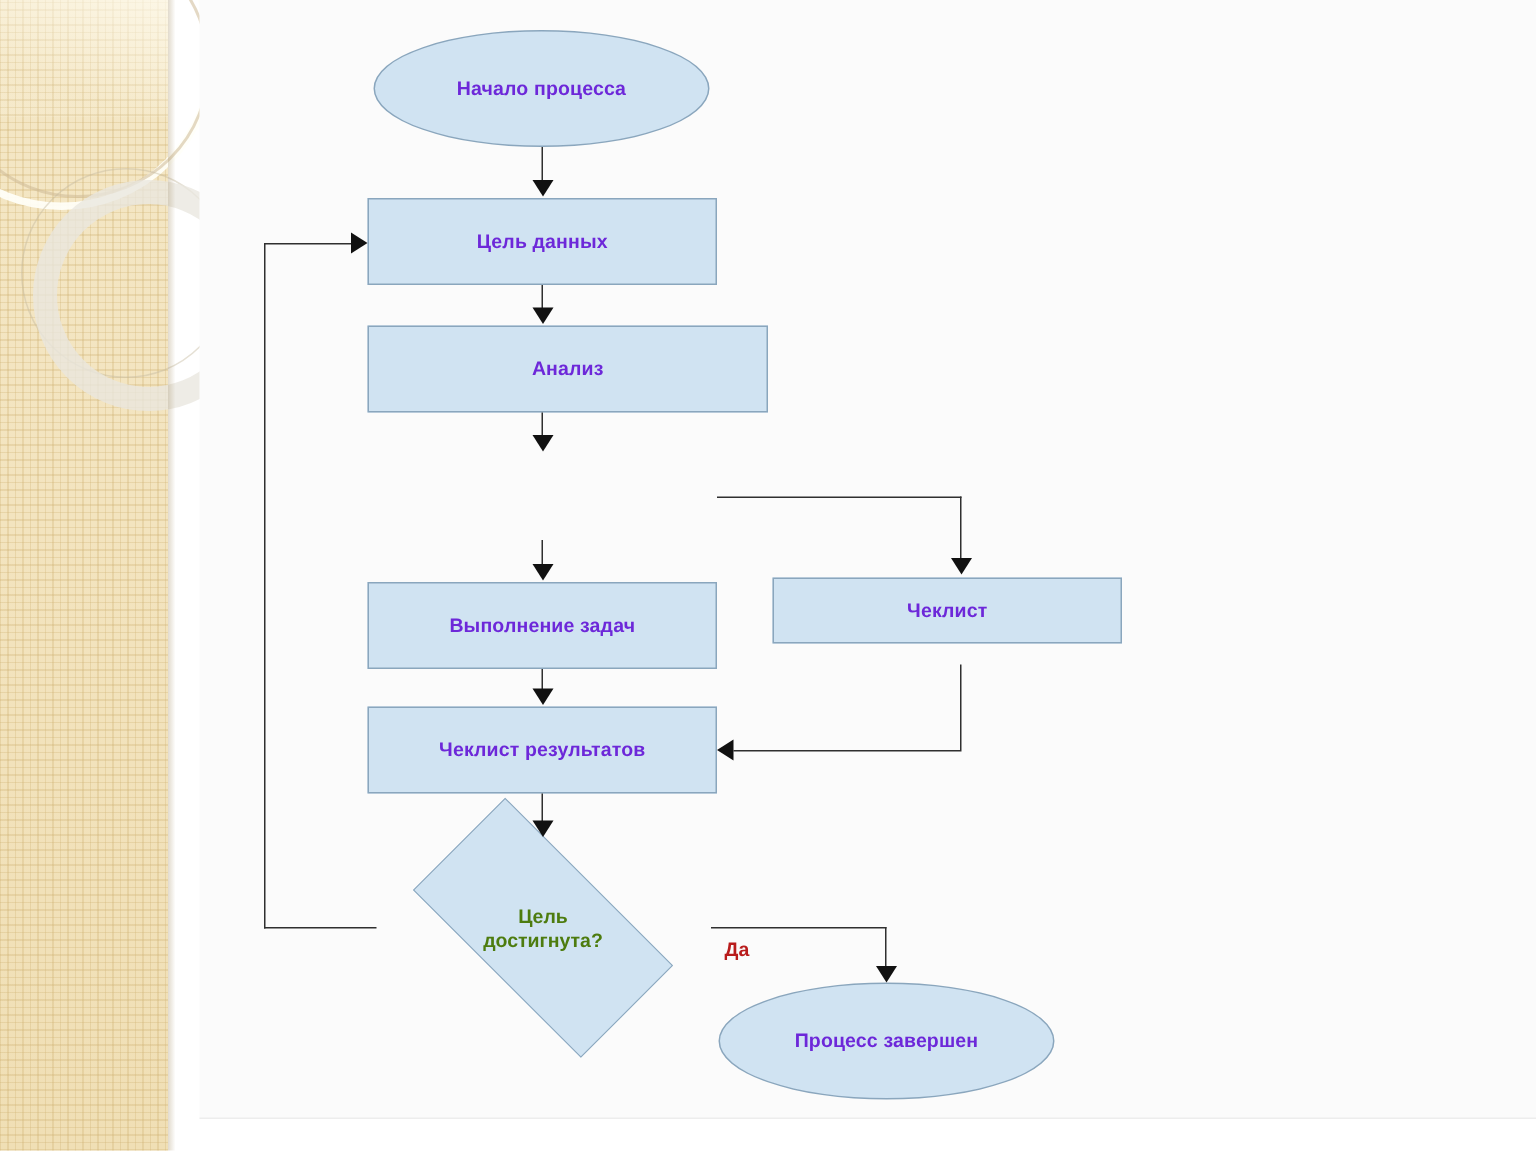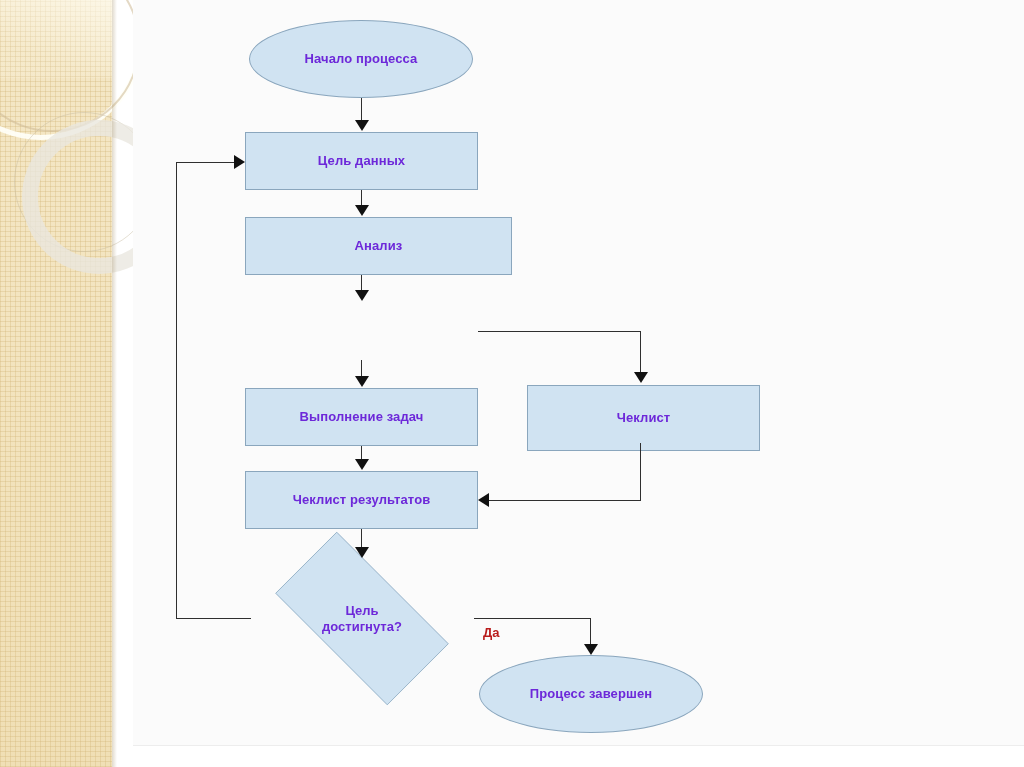--- a/index.html
+++ b/index.html
@@ -118,21 +118,21 @@
   .diamond-label {
     position: absolute;
     left: 0; top: 0;
     width: 100%; height: 100%;
     display: flex;
     align-items: center;
     justify-content: center;
     text-align: center;
     font-size: 13px;
     font-weight: bold;
-    color: #6d28d9;
+    color: #4d7c0f;
     line-height: 1.18;
     white-space: pre-line;
   }
 
   
   .line {
     position: absolute;
     background: #2f2f2f;
   }
   .line.h { height: 1px; }
@@ -185,21 +185,21 @@
 
     <div class="node ellipse" style="left:116px; top:20px; width:224px; height:78px;">Начало процесса</div>
 
     <div class="node" style="left:112px; top:132px; width:233px; height:58px;">Цель данных</div>
 
     <div class="node" style="left:112px; top:217px; width:267px; height:58px;">Анализ</div>
 
 
     <div class="node" style="left:112px; top:388px; width:233px; height:58px;">Выполнение задач</div>
 
-    <div class="node" style="left:394px; top:385px; width:233px; height:66px;">Чеклист</div>
+    <div class="node" style="left:382px; top:385px; width:233px; height:44px;">Чеклист</div>
 
     <div class="node" style="left:112px; top:471px; width:233px; height:58px;">Чеклист результатов</div>
 
     <div class="diamond-wrap" style="left:117px; top:557px; width:224px; height:123px;">
       <div class="diamond-shape"></div>
       <div class="diamond-label">Цель
 достигнута?</div>
     </div>
 
     <div class="node ellipse" style="left:346px; top:655px; width:224px; height:78px;text-align:center;">Процесс завершен</div>

